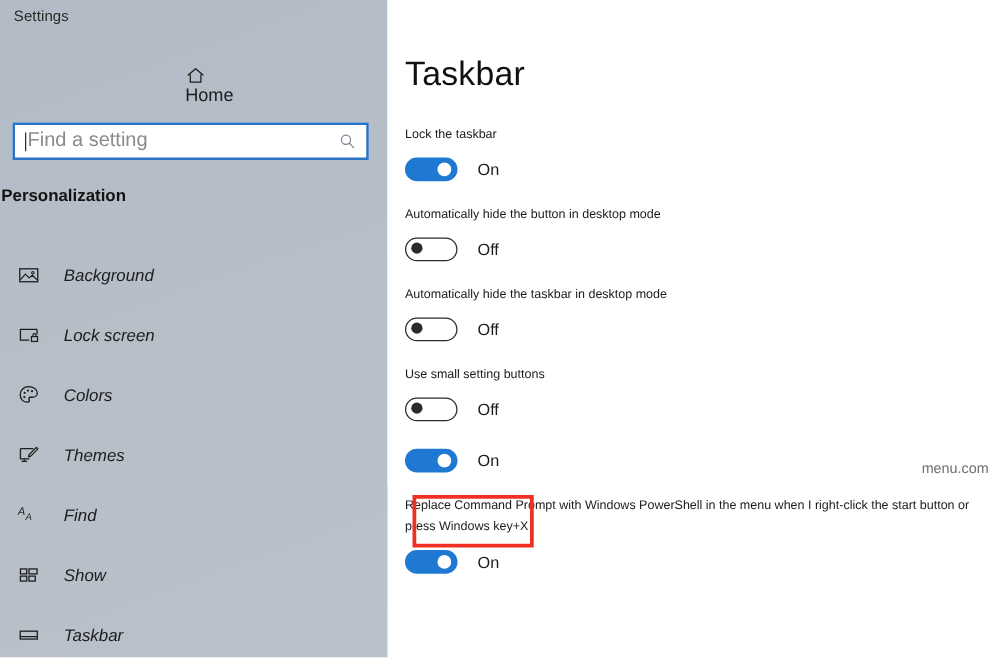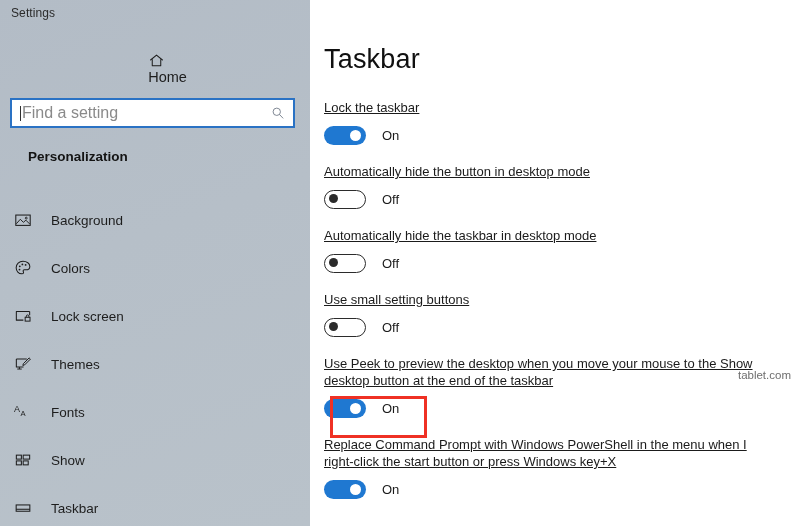--- a/index.html
+++ b/index.html
@@ -100,41 +100,42 @@
     display: flex;
     align-items: center;
     justify-content: center;
     background: transparent;
     border: none;
     cursor: pointer;
   }
 
   .section-head {
     position: absolute;
-    left: 28px;
+    left: 1px;
     top: 149px;
     font-size: 13.5px;
     font-weight: bold;
     color: #141414;
   }
 
   .nav-list {
     position: absolute;
     top: 196px;
     left: 0;
     width: 100%;
     list-style: none;
   }
 
   .nav-item {
     display: flex;
     align-items: center;
     height: 48px;
     padding-left: 14px;
     cursor: default;
+    font-style: italic;
   }
 
   .nav-item .ico {
     width: 26px;
     display: flex;
     align-items: center;
     justify-content: flex-start;
     flex: 0 0 26px;
   }
 
@@ -165,25 +166,24 @@
   .settings-list {
     position: absolute;
     left: 14px;
     top: 99px;
     width: 455px;
   }
 
   .setting-block { margin-bottom: 0; }
 
   .setting-label {
-    font-size: 13px;
+    font-size: 10px;
     color: #1b1b1b;
     line-height: 17px;
     margin-bottom: 6px;
-    text-decoration: underline;
   }
 
   .toggle-row {
     display: flex;
     align-items: center;
     height: 26px;
     margin-bottom: 15px;
   }
 
   
@@ -290,61 +290,61 @@
             <path d="M2.6 14.2 L7 9.2 L10.4 12.6 L13.2 10.2 L17.4 14.4" fill="none" stroke="#1d1d1d" stroke-width="1.05" stroke-linejoin="round"></path>
             <circle cx="13.6" cy="7.9" r="1.05" fill="none" stroke="#1d1d1d" stroke-width="1"></circle>
           </svg>
         </span>
         <span class="lbl">Background</span>
       </li>
 
       <li class="nav-item">
         <span class="ico">
           <svg width="18" height="18" viewBox="0 0 20 20">
+            <path d="M17.4 5 H2.6 V14.6 H10.4" fill="none" stroke="#1d1d1d" stroke-width="1.15" stroke-linejoin="round"></path>
+            <path d="M17.4 5 V9.3" fill="none" stroke="#1d1d1d" stroke-width="1.15"></path>
+            <rect x="12.4" y="11.4" width="5.4" height="4.3" fill="none" stroke="#1d1d1d" stroke-width="1.1"></rect>
+            <path d="M13.7 11.3 V10.2 A1.4 1.4 0 0 1 16.5 10.2 V11.3" fill="none" stroke="#1d1d1d" stroke-width="1.05"></path>
+          </svg>
+        </span>
+        <span class="lbl">Lock screen</span>
+      </li>
+
+      <li class="nav-item">
+        <span class="ico">
+          <svg width="18" height="18" viewBox="0 0 20 20">
             <path d="M10 2.6 C5.6 2.6 2.4 5.7 2.4 9.8 C2.4 13.6 5.2 16.4 8.6 16.4 C10 16.4 10.6 15.7 10.6 14.9 C10.6 14.2 10.1 13.8 10.1 13.2 C10.1 12.5 10.7 12 11.5 12 L13 12 C15.6 12 17.6 10.3 17.6 8.2 C17.6 5 14.2 2.6 10 2.6 Z" fill="none" stroke="#1d1d1d" stroke-width="1.15" stroke-linejoin="round"></path>
             <circle cx="6.4" cy="8.1" r="1" fill="#1d1d1d"></circle>
             <circle cx="9.3" cy="6.0" r="1" fill="#1d1d1d"></circle>
             <circle cx="12.9" cy="6.6" r="1" fill="#1d1d1d"></circle>
             <circle cx="6.1" cy="11.8" r="1" fill="#1d1d1d"></circle>
           </svg>
         </span>
         <span class="lbl">Colors</span>
       </li>
 
       <li class="nav-item">
         <span class="ico">
           <svg width="18" height="18" viewBox="0 0 20 20">
-            <path d="M17.4 5 H2.6 V14.6 H10.4" fill="none" stroke="#1d1d1d" stroke-width="1.15" stroke-linejoin="round"></path>
-            <path d="M17.4 5 V9.3" fill="none" stroke="#1d1d1d" stroke-width="1.15"></path>
-            <rect x="12.4" y="11.4" width="5.4" height="4.3" fill="none" stroke="#1d1d1d" stroke-width="1.1"></rect>
-            <path d="M13.7 11.3 V10.2 A1.4 1.4 0 0 1 16.5 10.2 V11.3" fill="none" stroke="#1d1d1d" stroke-width="1.05"></path>
-          </svg>
-        </span>
-        <span class="lbl">Lock screen</span>
-      </li>
-
-      <li class="nav-item">
-        <span class="ico">
-          <svg width="18" height="18" viewBox="0 0 20 20">
             <path d="M2.6 4.4 H14.2 M2.6 4.4 V13.4 H10.6" fill="none" stroke="#1d1d1d" stroke-width="1.15" stroke-linejoin="round"></path>
             <path d="M6 13.4 V15.6 M3.6 15.6 H8.6" fill="none" stroke="#1d1d1d" stroke-width="1.1"></path>
             <path d="M16.8 3.2 L18.2 4.6 L11.8 11 L9.8 11.6 L10.4 9.6 Z" fill="none" stroke="#1d1d1d" stroke-width="1.1" stroke-linejoin="round"></path>
           </svg>
         </span>
         <span class="lbl">Themes</span>
       </li>
 
       <li class="nav-item">
         <span class="ico">
           <svg width="20" height="18" viewBox="0 0 22 20">
             <text x="0" y="10" font-family="Liberation Sans, sans-serif" font-size="10" fill="#1d1d1d">A</text>
             <text x="7" y="14.5" font-family="Liberation Sans, sans-serif" font-size="8.5" fill="#1d1d1d">A</text>
           </svg>
         </span>
-        <span class="lbl">Fonts</span>
+        <span class="lbl">Find</span>
       </li>
 
       <li class="nav-item">
         <span class="ico">
           <svg width="18" height="18" viewBox="0 0 20 20">
             <rect x="2.6" y="4.6" width="5.6" height="4.4" fill="none" stroke="#1d1d1d" stroke-width="1.15"></rect>
             <rect x="10.2" y="4.6" width="7.2" height="4.4" fill="none" stroke="#1d1d1d" stroke-width="1.15"></rect>
             <rect x="2.6" y="11" width="5.6" height="4.4" fill="none" stroke="#1d1d1d" stroke-width="1.15"></rect>
             <rect x="10.2" y="11" width="5.6" height="4.4" fill="none" stroke="#1d1d1d" stroke-width="1.15"></rect>
           </svg>
@@ -405,21 +405,20 @@
         <div class="setting-label">Use small setting buttons</div>
         <div class="toggle-row">
           <div class="sw off">
               <span class="knob"></span>
             </div>
           <span class="sw-state">Off</span>
         </div>
       </div>
 
       <div class="setting-block">
-        <div class="setting-label">Use Peek to preview the desktop when you move your mouse to the Show desktop button at the end of the taskbar</div>
         <div class="toggle-row">
           <div class="sw on">
               <span class="knob"></span>
             </div>
           <span class="sw-state">On</span>
         </div>
       </div>
 
       <div class="setting-block">
         <div class="setting-label">Replace Command Prompt with Windows PowerShell in the menu when I right-click the start button or press Windows key+X</div>
@@ -429,15 +428,15 @@
             </div>
           <span class="sw-state">On</span>
         </div>
       </div>
 
     </div>
   </section>
 
   <div class="highlight-box"></div>
 
-  <div class="watermark">tablet.com</div>
+  <div class="watermark">menu.com</div>
 
 </div>
 
 </body></html>

